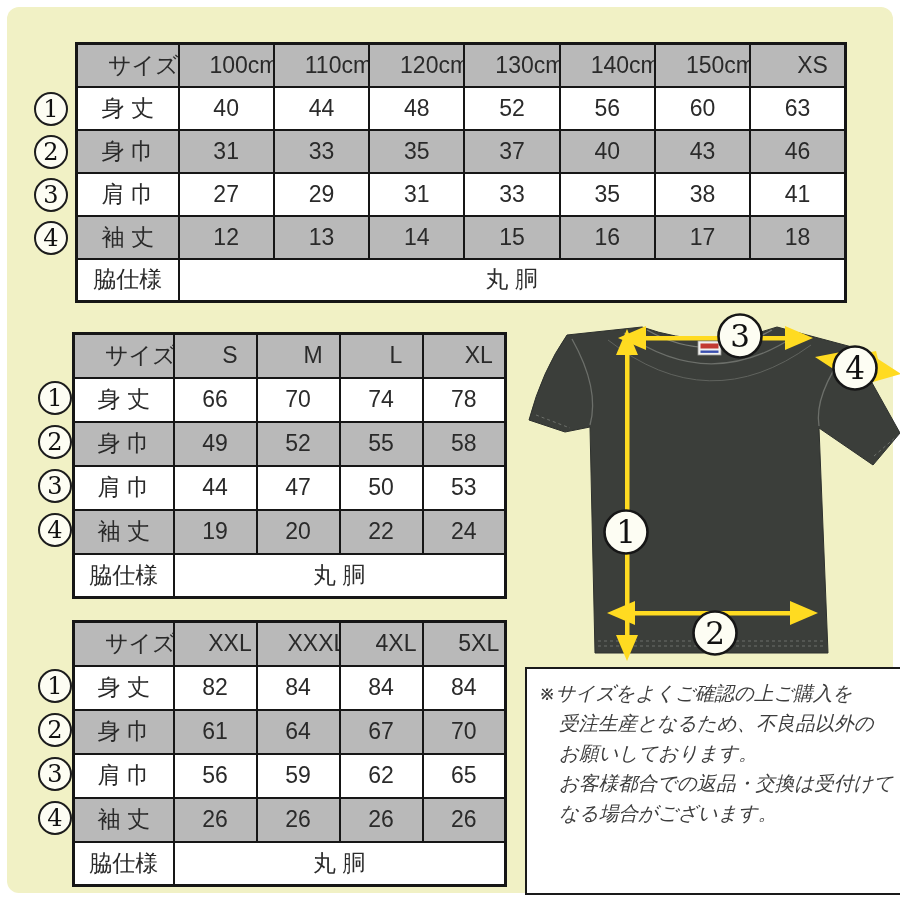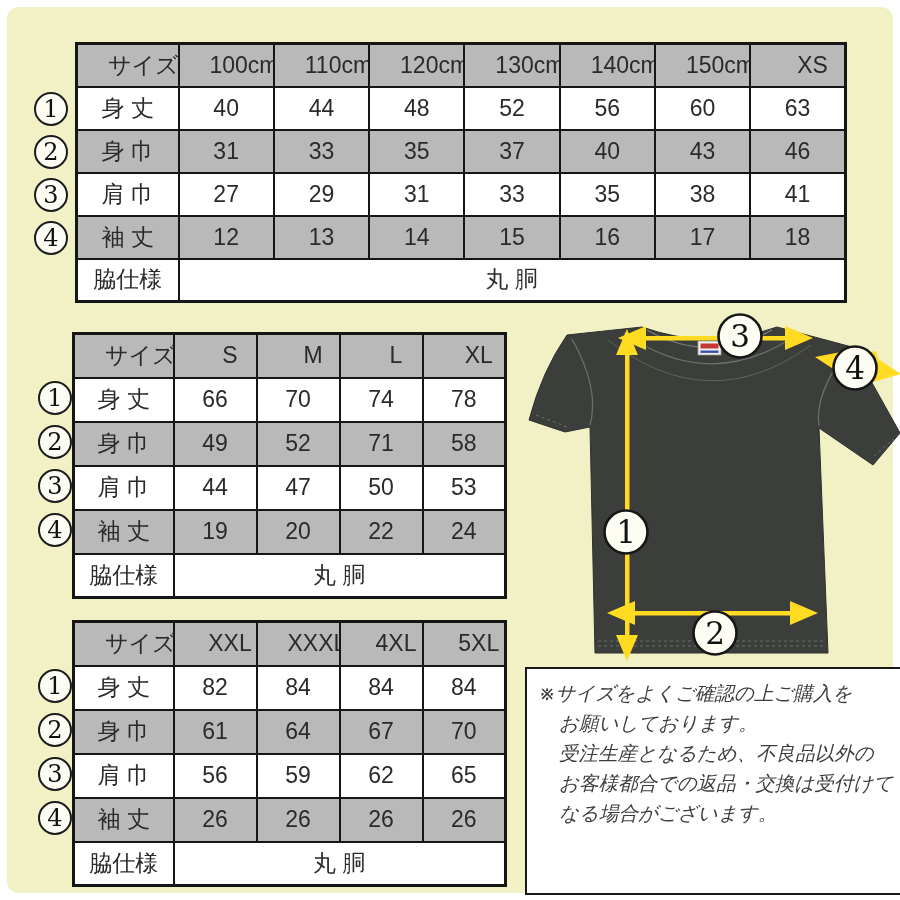--- a/index.html
+++ b/index.html
@@ -155,21 +155,21 @@
               <td>身 丈</td>
               <td>66</td>
               <td>70</td>
               <td>74</td>
               <td>78</td>
             </tr>
             <tr class="gray">
               <td>身 巾</td>
               <td>49</td>
               <td>52</td>
-              <td>71</td>
+              <td>55</td>
               <td>58</td>
             </tr>
             <tr>
               <td>肩 巾</td>
               <td>44</td>
               <td>47</td>
               <td>50</td>
               <td>53</td>
             </tr>
             <tr class="gray">
@@ -310,20 +310,20 @@
         </g>
         <g>
           <circle cx="203" cy="330" r="21.5" fill="#fdfdf3" stroke="#161616" stroke-width="2.6"></circle>
           <text class="svg-marker-text" x="203" y="341" text-anchor="middle">2</text>
         </g>
       </svg>
     </div>
 
     <div class="notice">
       <div class="line">※サイズをよくご確認の上ご購入を</div>
+      <div class="line indent">受注生産となるため、不良品以外の</div>
       <div class="line indent">お願いしております。</div>
-      <div class="line indent">受注生産となるため、不良品以外の</div>
       <div class="line indent">お客様都合での返品・交換は受付けて</div>
       <div class="line indent">なる場合がございます。</div>
     </div>
 
   </div>
 </div>
 
 </body></html>

